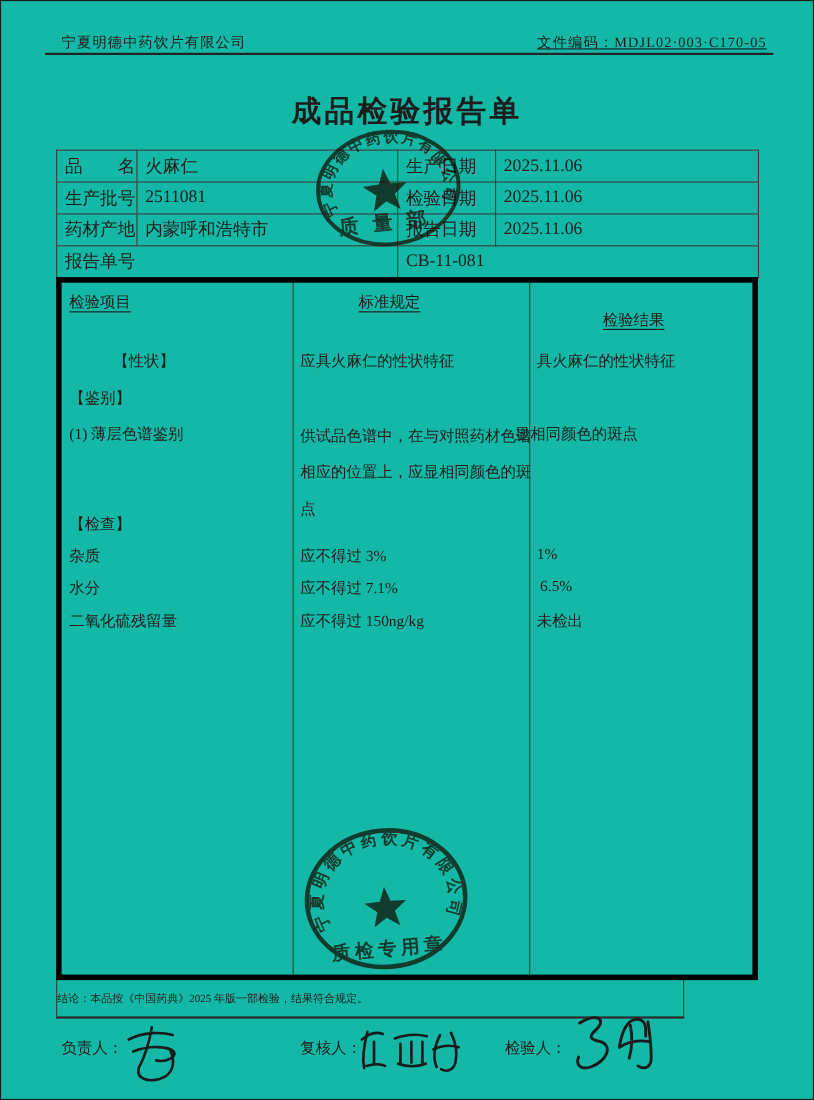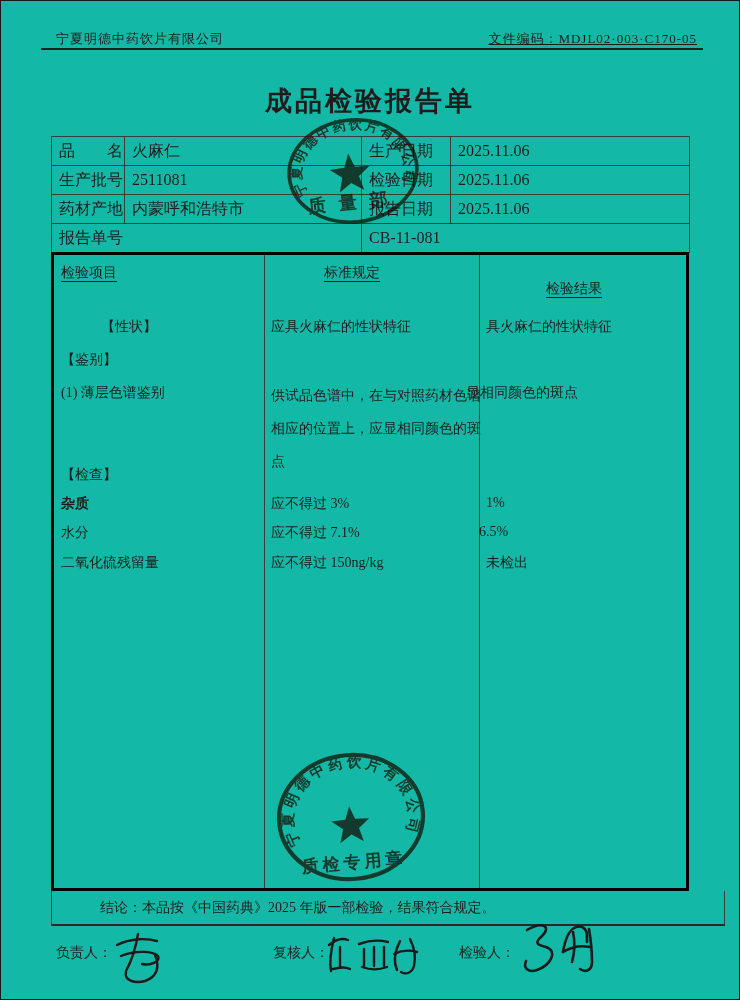--- a/index.html
+++ b/index.html
@@ -18,31 +18,31 @@
   table.info{
     position:absolute;left:50px;top:135px;width:638px;
     border-collapse:collapse;table-layout:fixed;font-size:16px;
   }
   table.info td{
     border:1px solid #3c3c3c;height:28px;padding:0 0 0 7px;
     vertical-align:middle;overflow:hidden;white-space:nowrap;
   }
   .results{
     position:absolute;left:50px;top:251px;width:638px;height:639px;
-    border:3px solid #000000;box-sizing:border-box;font-size:14px;
+    border:5px solid #000000;box-sizing:border-box;font-size:14px;
   }
   .vline{position:absolute;top:0;bottom:0;width:1px;background:#3c3c3c;}
   .rline{position:absolute;white-space:nowrap;}
   .colhead{text-decoration:underline;text-underline-offset:4px;}
   .wrapblock{position:absolute;white-space:normal;width:212px;line-height:33px;}
   .conclusion{
-    position:absolute;left:50px;top:890px;width:674px;height:35px;
+    position:absolute;left:50px;top:890px;width:571px;height:35px;
     box-sizing:border-box;border:1px solid #3c3c3c;border-top:none;
-    border-bottom:2px solid #2a2a2a;font-size:14px;
-    display:flex;align-items:center;padding-left:48px;
+    border-bottom:2px solid #2a2a2a;font-size:10px;
+    display:flex;align-items:center;
   }
   .hdr-rule{position:absolute;left:40px;top:47px;width:662px;height:2px;background:#222;}
   .stamp{position:absolute;mix-blend-mode:multiply;opacity:.88;}
   .sig{position:absolute;}
   .siglabel{font-size:14px;}
 </style>
 </head>
 <body>
 
 <div class="page">
@@ -99,27 +99,27 @@
     <div class="rline" style="left:432px;top:63px;">具火麻仁的性状特征</div>
 
     <div class="rline" style="left:7px;top:96px;">【鉴别】</div>
 
     <div class="rline" style="left:7px;top:129px;">(1) 薄层色谱鉴别</div>
     <div class="wrapblock" style="left:217px;top:124px;">供试品色谱中，在与对照药材色谱相应的位置上，应显相同颜色的斑点</div>
     <div class="rline" style="left:412px;top:129px;">显相同颜色的斑点</div>
 
     <div class="rline" style="left:7px;top:211px;">【检查】</div>
 
-    <div class="rline" style="left:7px;top:240px;font-weight:bold;">杂质</div>
+    <div class="rline" style="left:7px;top:240px;">杂质</div>
     <div class="rline" style="left:217px;top:240px;">应不得过 3%</div>
     <div class="rline" style="left:432px;top:240px;">1%</div>
 
     <div class="rline" style="left:7px;top:269px;">水分</div>
     <div class="rline" style="left:217px;top:269px;">应不得过 7.1%</div>
-    <div class="rline" style="left:425px;top:269px;">6.5%</div>
+    <div class="rline" style="left:435px;top:269px;">6.5%</div>
 
     <div class="rline" style="left:7px;top:299px;">二氧化硫残留量</div>
     <div class="rline" style="left:217px;top:299px;">应不得过 150ng/kg</div>
     <div class="rline" style="left:432px;top:299px;">未检出</div>
   </div>
 
   <div class="conclusion">
     <span>结论：</span>
       <span>本品按《中国药典》2025 年版一部检验，结果符合规定。</span>
   </div>

